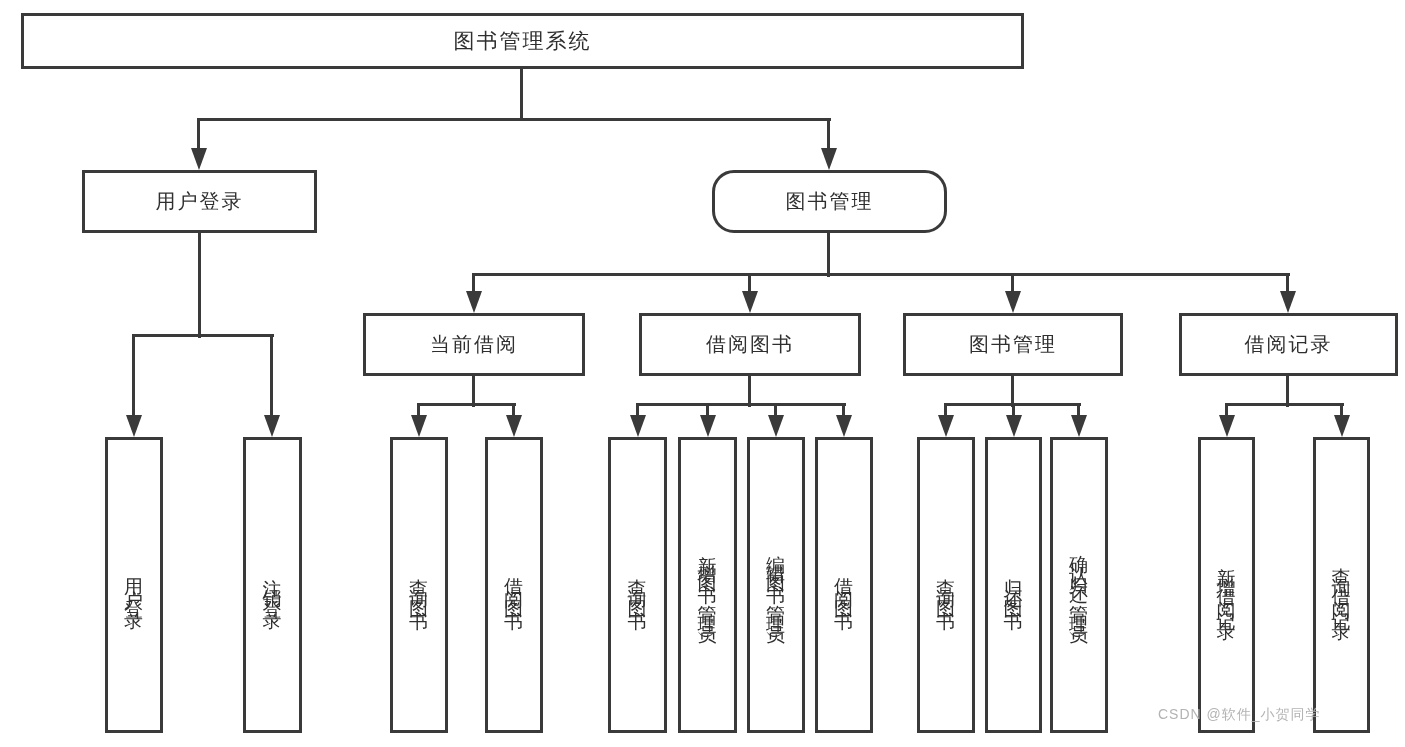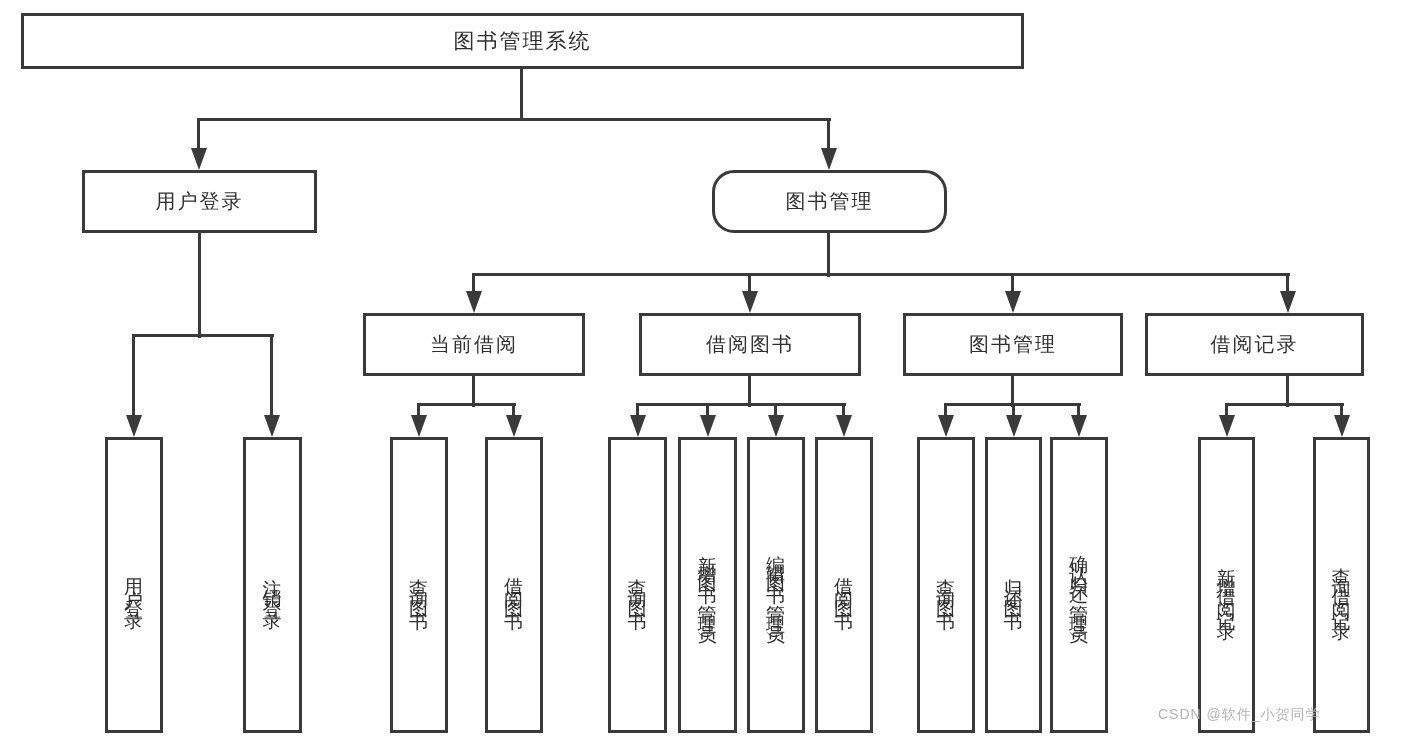--- a/index.html
+++ b/index.html
@@ -49,21 +49,21 @@
 
   <div class="box hnode" style="left:363px;top:313px;width:222px;height:63px;">
     <span>当前借阅</span>
   </div>
   <div class="box hnode" style="left:639px;top:313px;width:222px;height:63px;">
     <span>借阅图书</span>
   </div>
   <div class="box hnode" style="left:903px;top:313px;width:220px;height:63px;">
     <span>图书管理</span>
   </div>
-  <div class="box hnode" style="left:1145px;top:313px;width:219px;height:63px;">
+  <div class="box hnode" style="left:1179px;top:313px;width:219px;height:63px;">
     <span>借阅记录</span>
   </div>
 
   <div class="box" style="left:105px;top:437px;width:58px;height:296px;">
     <span class="vtext">用户登录</span>
   </div>
   <div class="box" style="left:243px;top:437px;width:59px;height:296px;">
     <span class="vtext">注销登录</span>
   </div>
 

